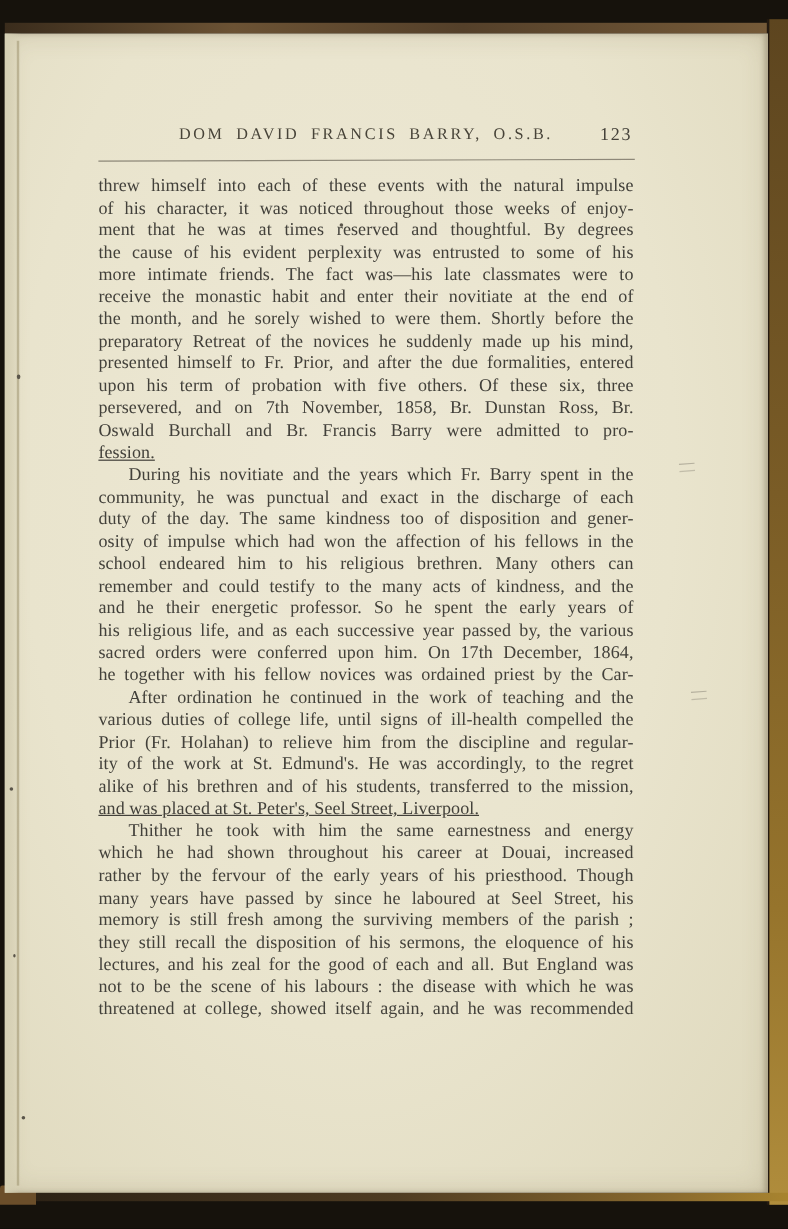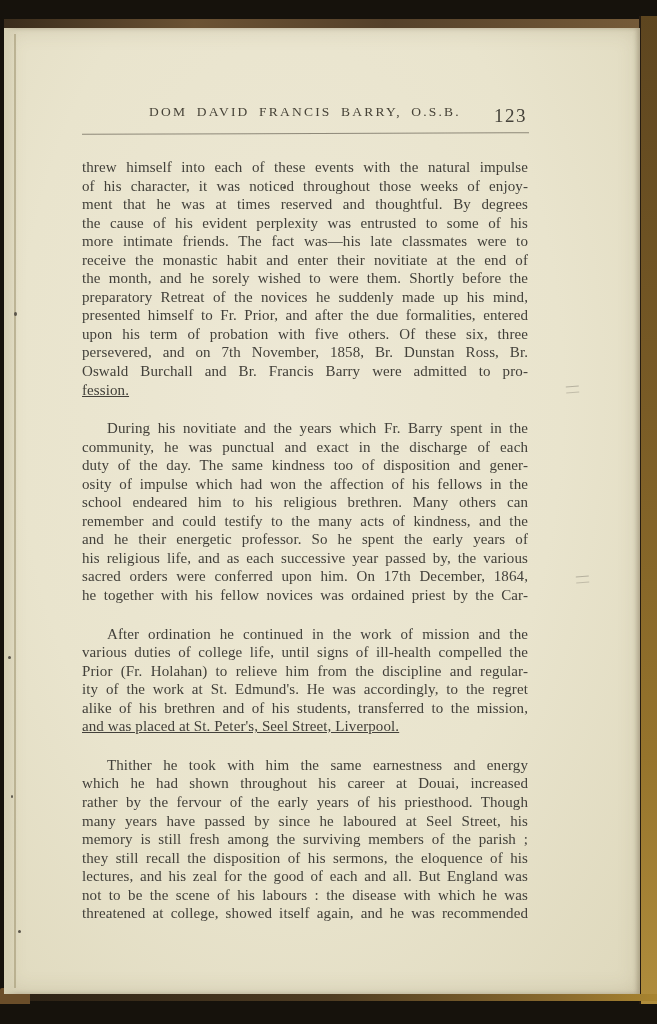--- a/index.html
+++ b/index.html
@@ -51,39 +51,39 @@
     background:rgba(158,148,112,.55);
   }
   .running-head{
     position:absolute;left:78px;top:76px;width:446px;
     text-align:center;
     font-size:13.5px;letter-spacing:2.2px;word-spacing:4px;
     color:#474338;
   }
   .page-number{
     position:absolute;top:77px;right:113px;
-    font-size:19px;letter-spacing:1.5px;color:#45423a;
+    font-size:15px;letter-spacing:1.5px;color:#45423a;
   }
   .header-rule{
     position:absolute;left:78px;top:105px;width:447px;height:1px;
     background:var(--rule,#6f6a5c);opacity:.75;
     transform:rotate(-0.18deg);
   }
   .text-block{
-    position:absolute;left:78px;top:130px;width:446px;
+    position:absolute;left:78px;top:118px;width:446px;
     font-size:15px;line-height:18.55px;letter-spacing:0.1px;
     color:var(--ink,#42403a);
   }
   .line{
     text-align:justify;
     text-align-last:justify;
     white-space:normal;
   }
   .line.lastline{text-align-last:left;text-decoration:underline;}
-  .line.indent{text-indent:25px;margin-top:20px;}
+  .line.indent{text-indent:25px;}
   
   .pencil-mark{
     position:absolute;width:13px;height:5px;
     border-top:1.6px solid rgba(120,115,104,.45);
     border-bottom:1.6px solid rgba(120,115,104,.35);
     transform:rotate(-4deg);
   }
   .pm1{left:562px;top:358px;}
   .pm2{left:572px;top:548px;}
   
@@ -128,21 +128,21 @@
         <div class="line indent">During his novitiate and the years which Fr. Barry spent in the</div>
         <div class="line">community, he was punctual and exact in the discharge of each</div>
         <div class="line">duty of the day.  The same kindness too of disposition and gener-</div>
         <div class="line">osity of impulse which had won the affection of his fellows in the</div>
         <div class="line">school endeared him to his religious brethren.  Many others can</div>
         <div class="line">remember and could testify to the many acts of kindness, and the</div>
         <div class="line">and he their energetic professor.  So he spent the early years of</div>
         <div class="line">his religious life, and as each successive year passed by, the various</div>
         <div class="line">sacred orders were conferred upon him.  On 17th December, 1864,</div>
         <div class="line">he together with his fellow novices was ordained priest by the Car-</div>
-        <div class="line indent">After ordination he continued in the work of mission and the</div>
+        <div class="line indent">After ordination he continued in the work of teaching and the</div>
         <div class="line">various duties of college life, until signs of ill-health compelled the</div>
         <div class="line">Prior (Fr. Holahan) to relieve him from the discipline and regular-</div>
         <div class="line">ity of the work at St. Edmund's.  He was accordingly, to the regret</div>
         <div class="line">alike of his brethren and of his students, transferred to the mission,</div>
         <div class="line lastline">and was placed at St. Peter's, Seel Street, Liverpool.</div>
         <div class="line indent">Thither he took with him the same earnestness and energy</div>
         <div class="line">which he had shown throughout his career at Douai, increased</div>
         <div class="line">rather by the fervour of the early years of his priesthood.  Though</div>
         <div class="line">many years have passed by since he laboured at Seel Street, his</div>
         <div class="line">memory is still fresh among the surviving members of the parish ;</div>

